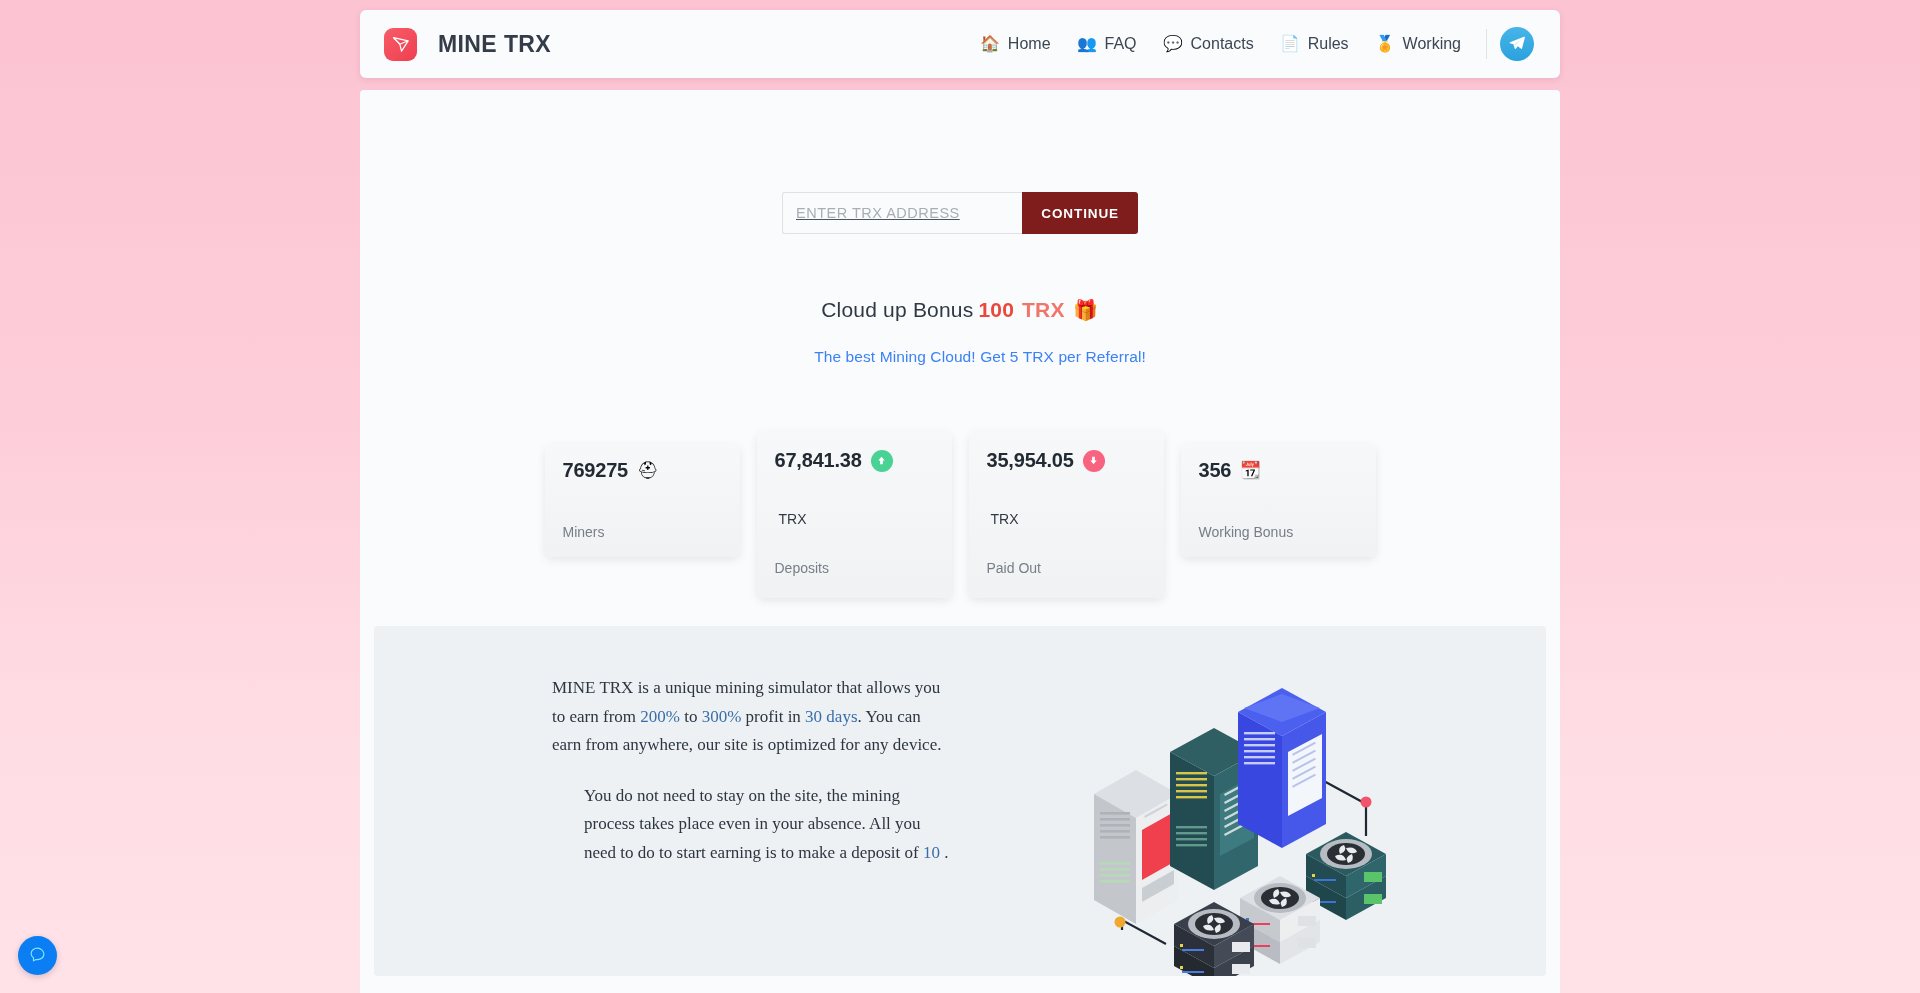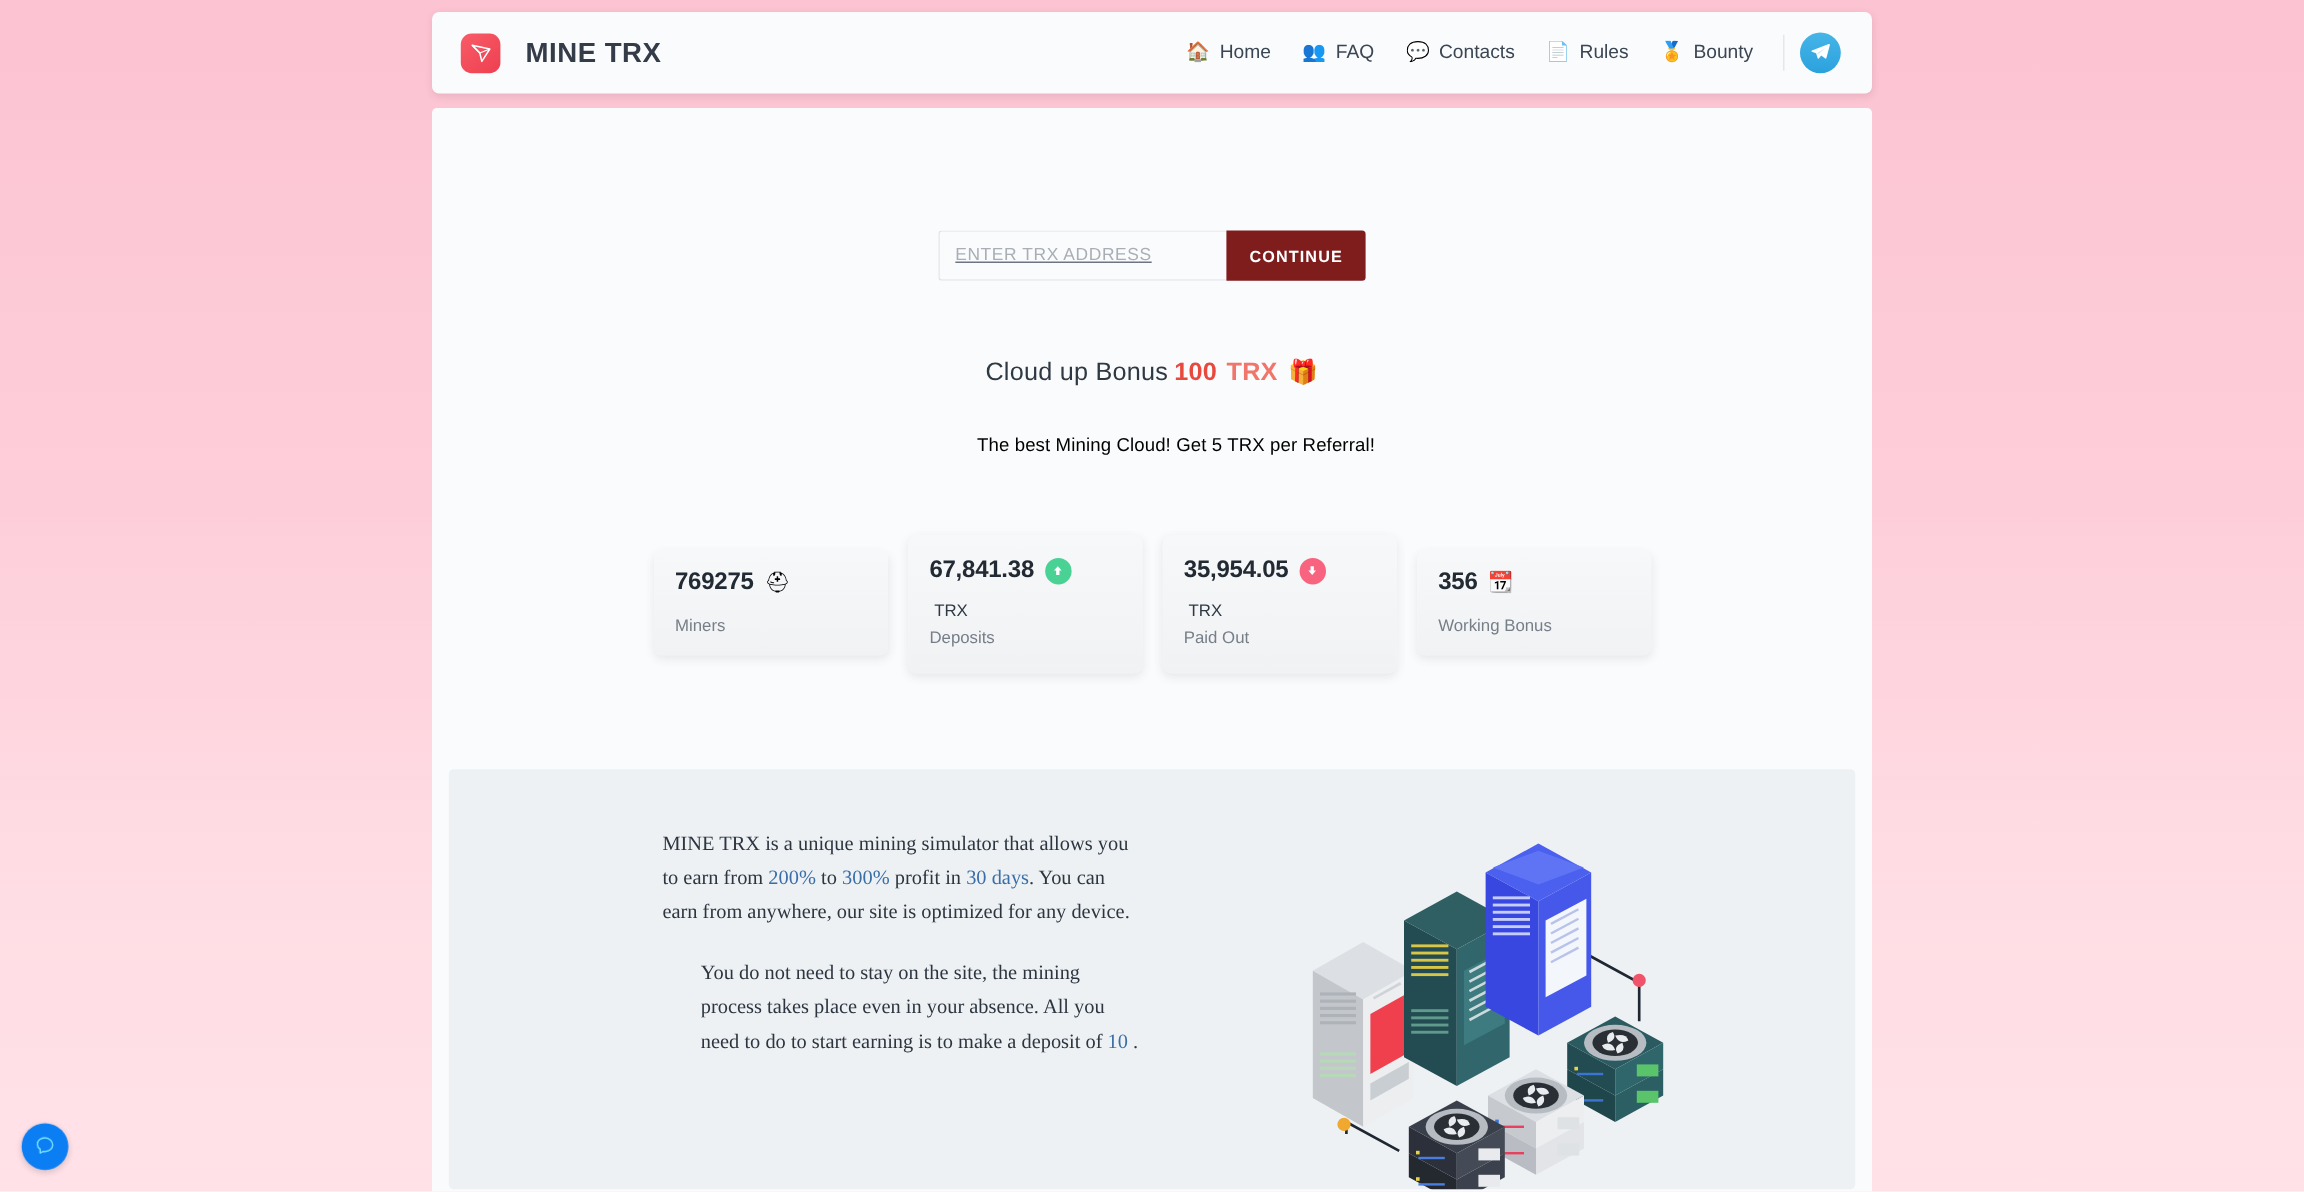--- a/index.html
+++ b/index.html
@@ -174,24 +174,24 @@
     text-align: center;
     font-size: 21px;
     color: #2f3943;
     letter-spacing: 0.2px;
   }
   .bonus .num { color: #e8493f; font-weight: 700; margin-left: 5px; }
   .bonus .cur { color: #f0766b; font-weight: 700; margin-left: 8px; }
   .bonus .gift { margin-left: 9px; font-size: 20px; }
 
   .tagline {
-    margin-top: 40px;
+    margin-top: 26px;
     text-align: center;
     font-size: 15.5px;
-    color: #000000;
+    color: #3b82f6;
     letter-spacing: 0.1px;
     padding-left: 40px;
   }
 
   
   .stats {
     margin: 78px auto 0;
     width: 880px;
     display: flex;
     align-items: flex-start;
@@ -200,20 +200,21 @@
     height: 120px;
   }
   .stat {
     background: linear-gradient(180deg, #f7f8f9 0%, #f1f2f4 100%);
     border-radius: 7px;
     box-shadow: 0 3px 8px rgba(60,70,90,0.11);
     padding: 15px 18px 17px;
     width: 195px;
     display: flex;
     flex-direction: column;
+    gap: 26px;
   }
   .stat.tall { padding-top: 18px; padding-bottom: 22px; margin-top: -13px; }
   .stat.short { margin-top: 0px; }
 
   .stat-top {
     display: flex;
     align-items: center;
     gap: 9px;
   }
   .stat-val {
@@ -329,21 +330,21 @@
         <span>Contacts</span>
       </a>
 
       <a class="nav-link" href="#">
         <span class="nav-ico">📄</span>
         <span>Rules</span>
       </a>
 
       <a class="nav-link" href="#">
         <span class="nav-ico">🏅</span>
-        <span>Bounty</span>
+        <span>Working</span>
       </a>
 
       <span class="nav-sep"></span>
 
       <button class="tg-btn">
         <span>
           <svg width="18" height="18" viewBox="0 0 24 24" aria-hidden="true">
             <path d="M21.2 3.6 L2.6 10.9 c-.7.3-.7 1.2 0 1.4 l4.6 1.5 1.8 5.5 c.2.7 1.1.8 1.5.2 l2.4-3.1 4.5 3.3 c.5.4 1.2.1 1.3-.5 L22.6 4.4 c.1-.6-.5-1.1-1.4-.8 Z" fill="#ffffff"></path>
             <path d="M8.2 13.9 L18.6 7.1 L10 14.8 Z" fill="#cfe8f6"></path>
           </svg>

